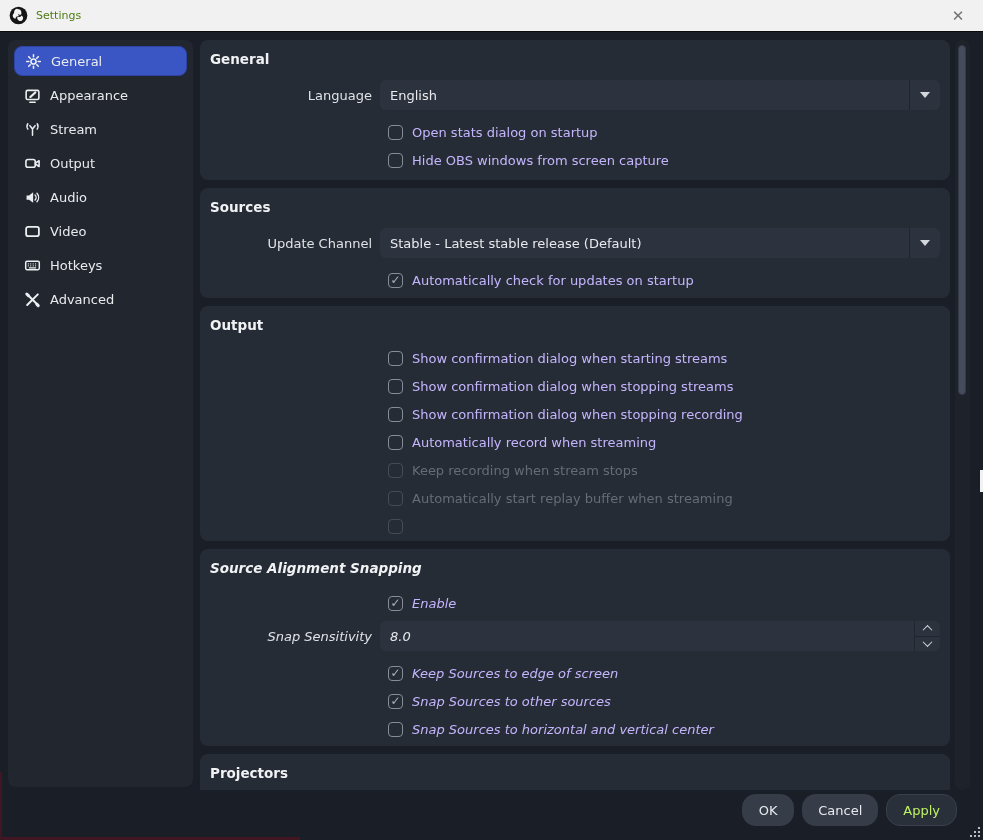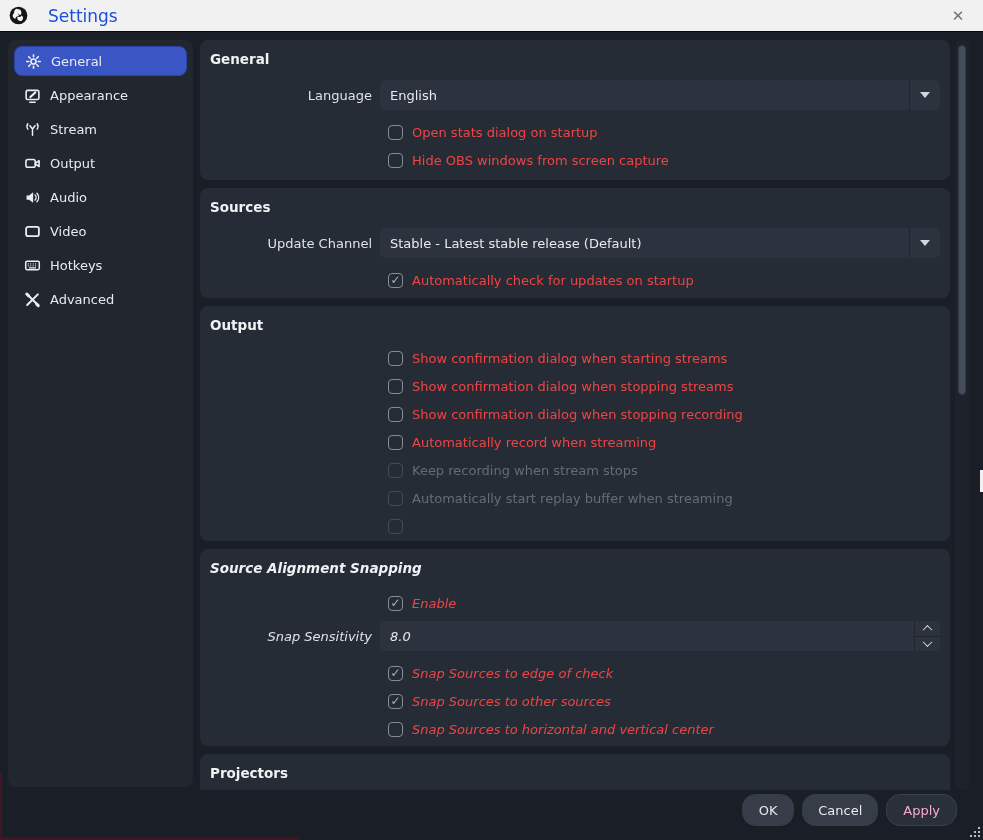--- a/index.html
+++ b/index.html
@@ -12,21 +12,21 @@
   }
   .window { position: relative; width: 983px; height: 840px; background: #1a1e26; }
 
   
   .titlebar {
     position: absolute; left: 0; top: 0; width: 983px; height: 32px;
     background: #f1f1f1; display: flex; align-items: center;
     border-bottom: 1px solid #0a0a0a;
   }
   .obs-logo { width: 19px; height: 19px; margin-left: 9px; display: inline-flex; }
-  .titlebar .title { color: #1d4ed8; margin-left: 20px; font-size: 17px; }
+  .titlebar .title { color: #4d7c0f; margin-left: 8px; font-size: 11px; }
   .close-btn {
     position: absolute; right: 8px; top: 0; width: 34px; height: 31px;
     display: flex; align-items: center; justify-content: center;
     color: #6f6f6f; font-size: 15px; cursor: default;
   }
 
   
   .sidebar {
     position: absolute; left: 8px; top: 40px; width: 185px; height: 747px;
     background: #21262f; border-radius: 8px; padding: 6px;
@@ -73,21 +73,21 @@
   .cb-row { display: flex; align-items: center; margin-top: 8px; margin-left: 178px; height: 20px; }
   .cb-row.first { margin-top: 12px; }
   .cb-box {
     width: 15px; height: 15px; flex: none; border: 1.5px solid #868d97;
     border-radius: 4px; margin-right: 9px; display: inline-flex;
     align-items: center; justify-content: center;
     color: transparent; font-size: 12px; line-height: 1;
   }
   .cb-row.checked .cb-box { color: #aeb4bc; }
   .cb-row.checked .cb-box::after { content: "✓"; margin-top: -1px; }
-  .cb-label { color: #ef4444; white-space: nowrap; }
+  .cb-label { color: #c4b5fd; white-space: nowrap; }
   .cb-row.disabled .cb-box { border-color: #454c57; }
   .cb-row.disabled .cb-label { color: #656c77; }
 
   
   .scrollbar {
     position: absolute; left: 955px; top: 40px; width: 15px; height: 750px;
     background: #1d222b; border-radius: 7px;
   }
   .scroll-thumb {
     position: absolute; left: 3px; top: 5px; width: 8px; height: 350px;
@@ -97,21 +97,21 @@
   
   .footer {
     position: absolute; left: 0; top: 794px; width: 970px; height: 32px;
     display: flex; justify-content: flex-end; gap: 8px; padding-right: 13px;
   }
   .btn {
     min-width: 52px; height: 32px; padding: 0 16px;
     background: #363c48; color: #e8eaed; border: none; border-radius: 14px;
     font-family: inherit; font-size: 13px;
   }
-  .btn.disabled { background: #2a303a; color: #f9a8d4; border: 1px solid #39404c; }
+  .btn.disabled { background: #2a303a; color: #bef264; border: 1px solid #39404c; }
 
   
   .resize-grip {
     position: absolute; right: 3px; bottom: 3px; width: 12px; height: 12px;
   }
   .resize-grip::after {
     content: ""; position: absolute; right: 0; bottom: 0; width: 2px; height: 2px;
     background: #b9bdc2;
     box-shadow: -4px 0 #b9bdc2, 0 -4px #b9bdc2, -4px -4px #b9bdc2, 0 -8px #b9bdc2, -8px 0 #b9bdc2;
   }
@@ -300,21 +300,21 @@
                 <span class="chev up"></span>
               </span>
             <span class="spin-down">
                 <span class="chev down"></span>
               </span>
           </span>
         </div>
       </div>
       <div class="cb-row first checked">
         <span class="cb-box"></span>
-        <span class="cb-label">Snap Sources to edge of check</span>
+        <span class="cb-label">Keep Sources to edge of screen</span>
       </div>
       <div class="cb-row checked">
         <span class="cb-box"></span>
         <span class="cb-label">Snap Sources to other sources</span>
       </div>
       <div class="cb-row">
         <span class="cb-box"></span>
         <span class="cb-label">Snap Sources to horizontal and vertical center</span>
       </div>
     </div>

